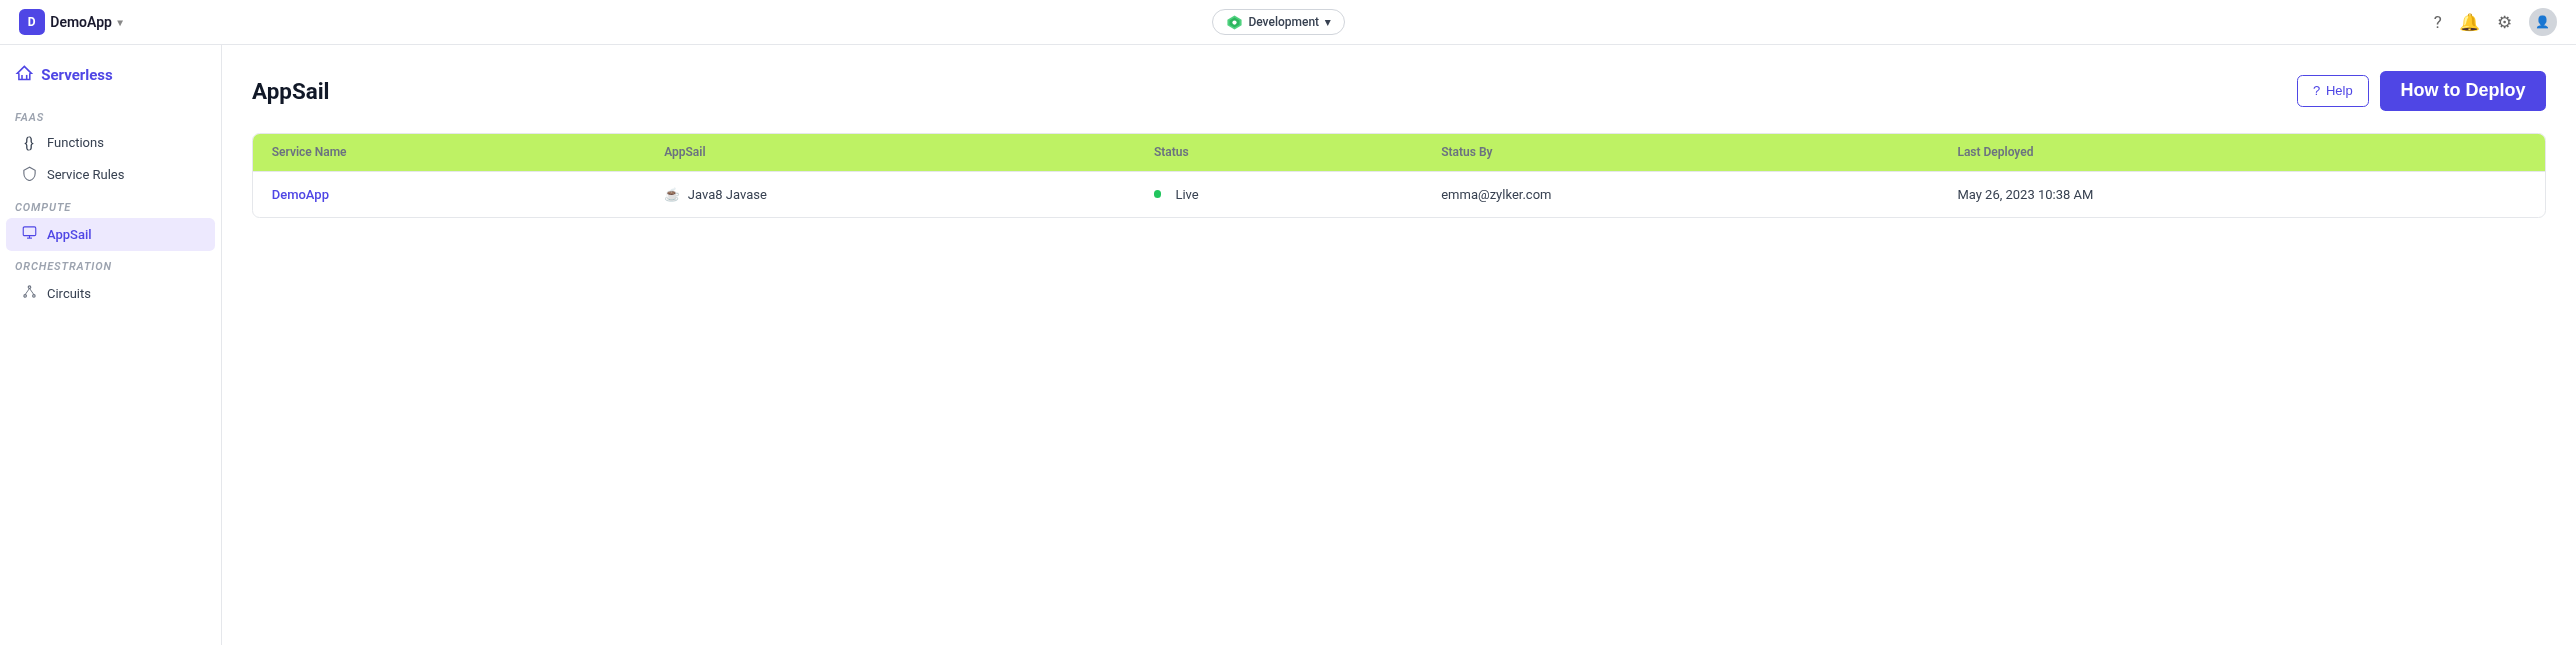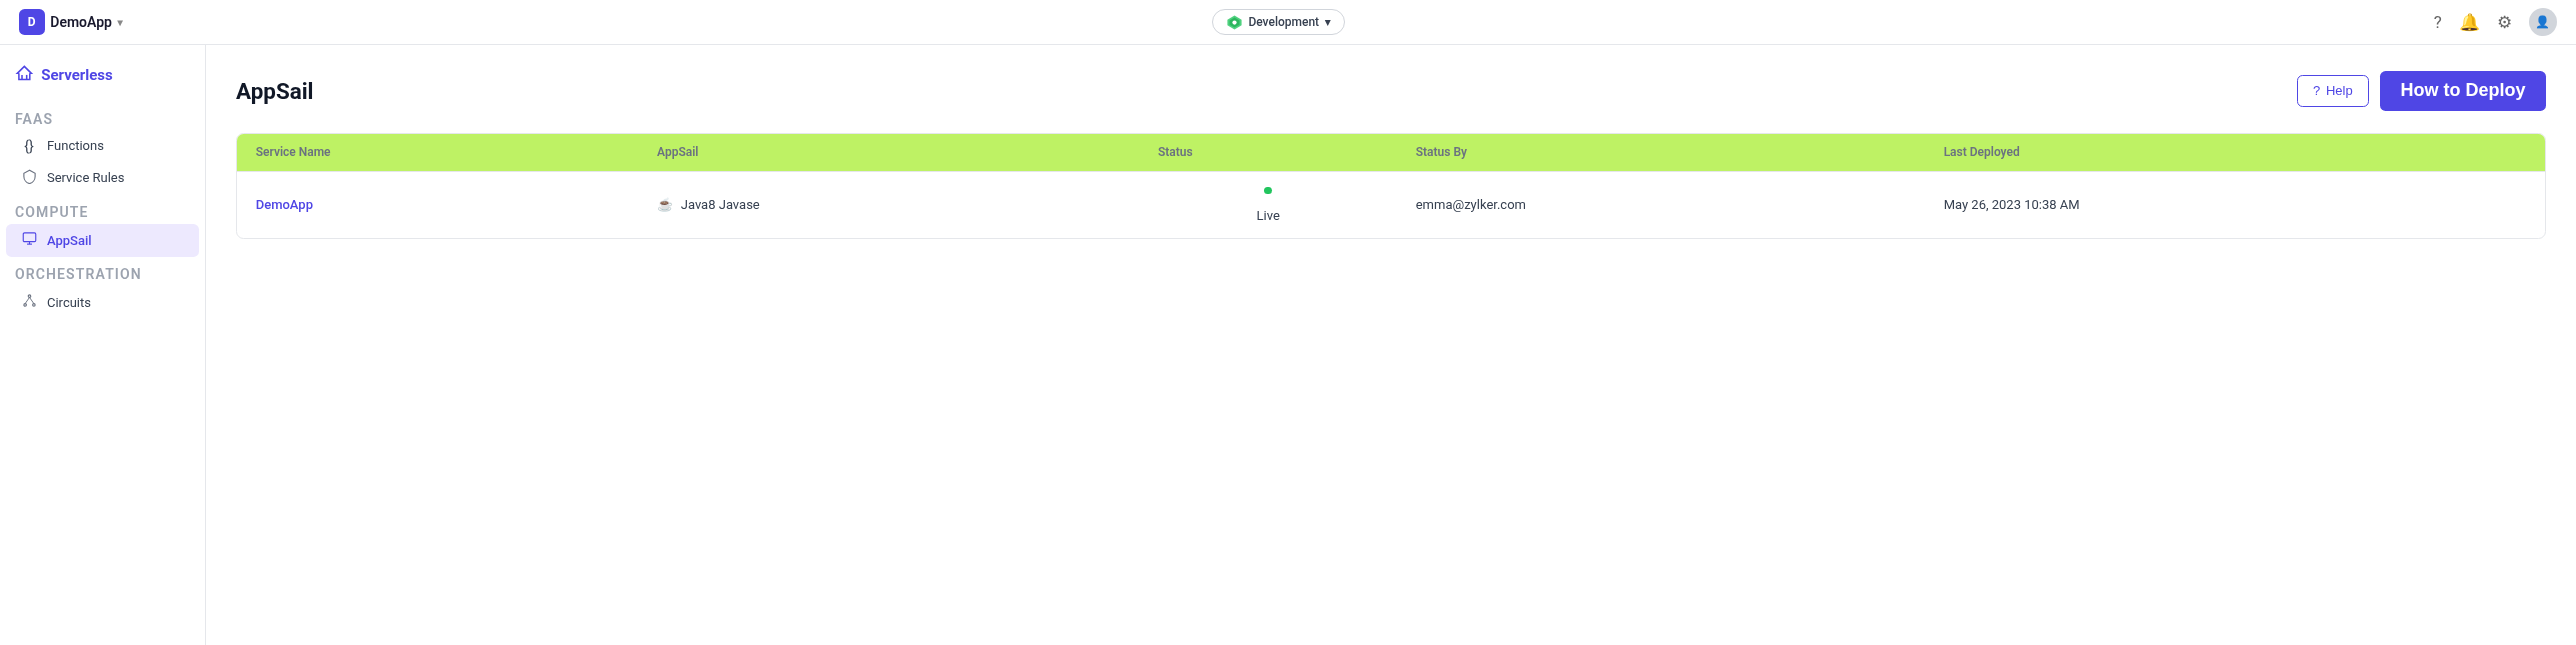--- a/index.html
+++ b/index.html
@@ -62,40 +62,41 @@
     }
 
     
     .layout {
       display: flex;
       height: calc(100vh - 45px);
     }
 
     
     .sidebar {
-      width: 206px;
+      width: 222px;
       border-right: 0.9px solid #e5e7eb;
       padding: 15px 0;
       flex-shrink: 0;
       overflow-y: auto;
     }
     .sidebar-logo {
       display: flex; align-items: center; gap: 7.5px;
       padding: 3.7px 15px 15px;
       font-size: 15px; font-weight: 700; color: #4f46e5;
     }
     .sidebar-logo-icon {
       color: #4f46e5; font-size: 17px;
     }
     .sidebar-section-label {
-      font-size: 14px; font-weight: 600;
+      font-size: 11px; font-weight: 600;
       color: #9ca3af;
       letter-spacing: 0.08em;
       padding: 9.4px 15px 3.7px;
       text-transform: uppercase;
+      font-style: italic;
     }
     .sidebar-item {
       display: flex; align-items: center; gap: 9.4px;
       padding: 7.5px 15px;
       font-size: 13px;
       color: #374151;
       cursor: pointer;
       border-radius: 5.6px;
       margin: 0 5.6px;
     }
@@ -178,21 +179,21 @@
     }
     .service-link {
       color: #4f46e5;
       font-weight: 500;
       text-decoration: none;
     }
     .platform-cell {
       display: flex; align-items: center; gap: 7.5px;
     }
     .status-live {
-      display: flex; align-items: center; gap: 14px; flex-direction: column;
+      display: flex; align-items: center; gap: 14px;
     }
     .dot-live {
       width: 7.5px; height: 7.5px;
       background: #22c55e;
       border-radius: 50%;
       display: inline-block;
     }
   </style>
 </head>
 <body>

